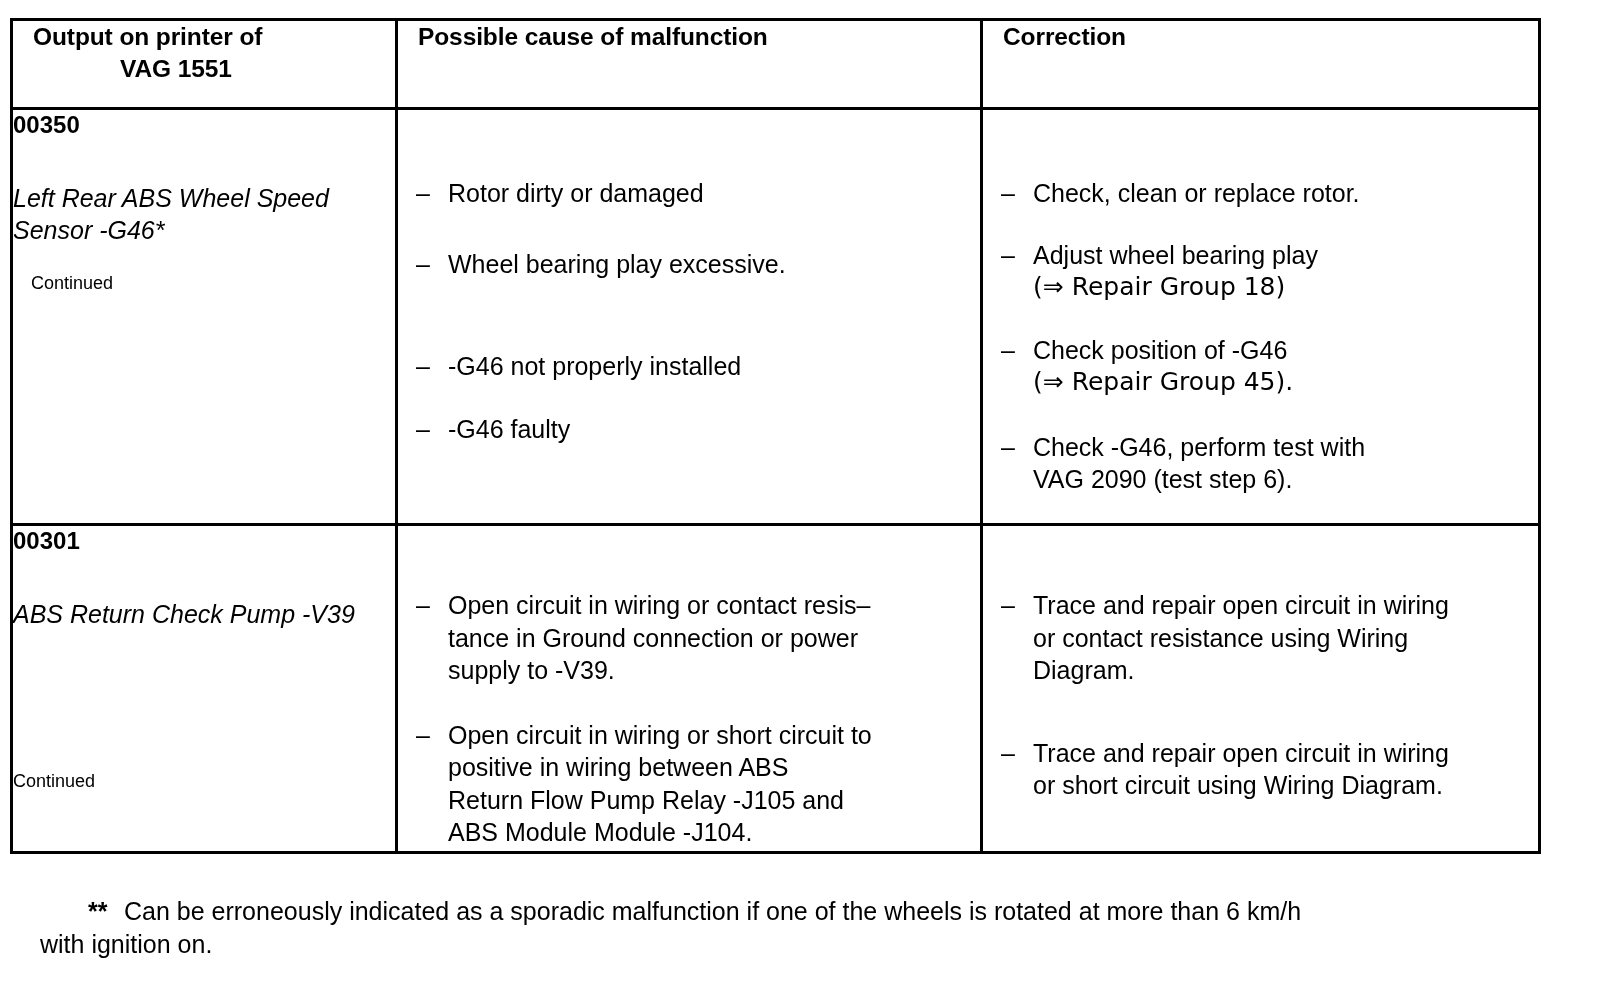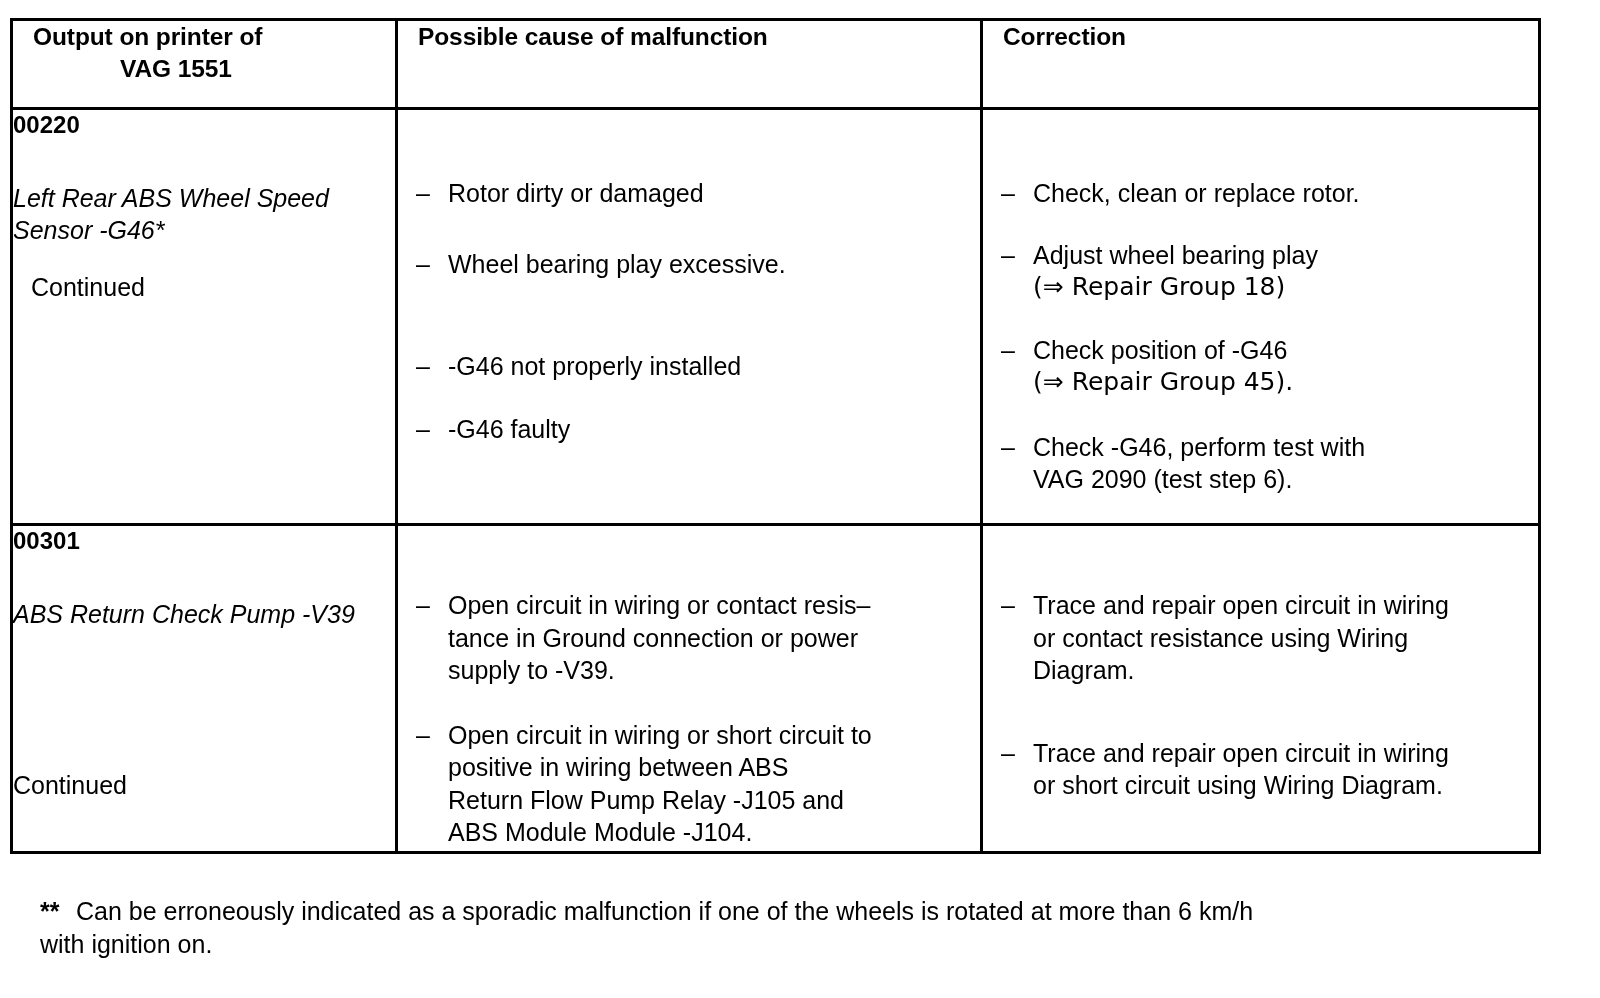--- a/index.html
+++ b/index.html
@@ -73,21 +73,21 @@
     margin-bottom: 42px;
   }
   .code-name {
     display: block;
     font-size: 25px;
     line-height: 1.28;
     font-style: italic;
   }
   .code-cont {
     display: block;
-    font-size: 25px;
+    font-size: 18px;
     padding-left: 18px;
   }
   .cont-gap-290 { margin-top: 26px; }
   .cont-gap-301 { margin-top: 140px; padding-left: 0; }
 
   .r1-code { height: 413px; }
   .r2-code { height: 325px; }
 
   
   .bullets {
@@ -135,21 +135,21 @@
     top: 895px;
     width: 1530px;
     font-size: 25px;
     line-height: 1.33;
   }
   .footnote .fn-mark {
     display: inline-block;
     width: 36px;
     font-weight: bold;
   }
-  .footnote .fn-l1 { display: block; white-space: nowrap; }
+  .footnote .fn-l1 { display: block; white-space: nowrap; margin-left: 48px; }
   .footnote .fn-l2 { display: block; }
 </style>
 </head>
 <body>
 
 <div class="page">
 
   <table class="fault-table">
     <colgroup>
       <col class="c1">
@@ -169,21 +169,21 @@
         <th class="hdr-cell">
           <span class="hdr-line1">Correction</span>
         </th>
       </tr>
     </thead>
 
     <tbody>
 
       <tr>
         <td class="body-cell code-cell r1-code">
-          <span class="code-num">00220</span>
+          <span class="code-num">00350</span>
           <span class="code-name">Left Rear ABS Wheel Speed Sensor -G46*</span>
           <span class="code-cont cont-gap-290">Continued</span>
         </td>
 
         <td class="body-cell">
           <ul class="bullets mid-1">
             <li class="b1">
               <span class="dash">–</span>
               <span class="txt">
                 <span class="ln">Rotor dirty or damaged</span>

